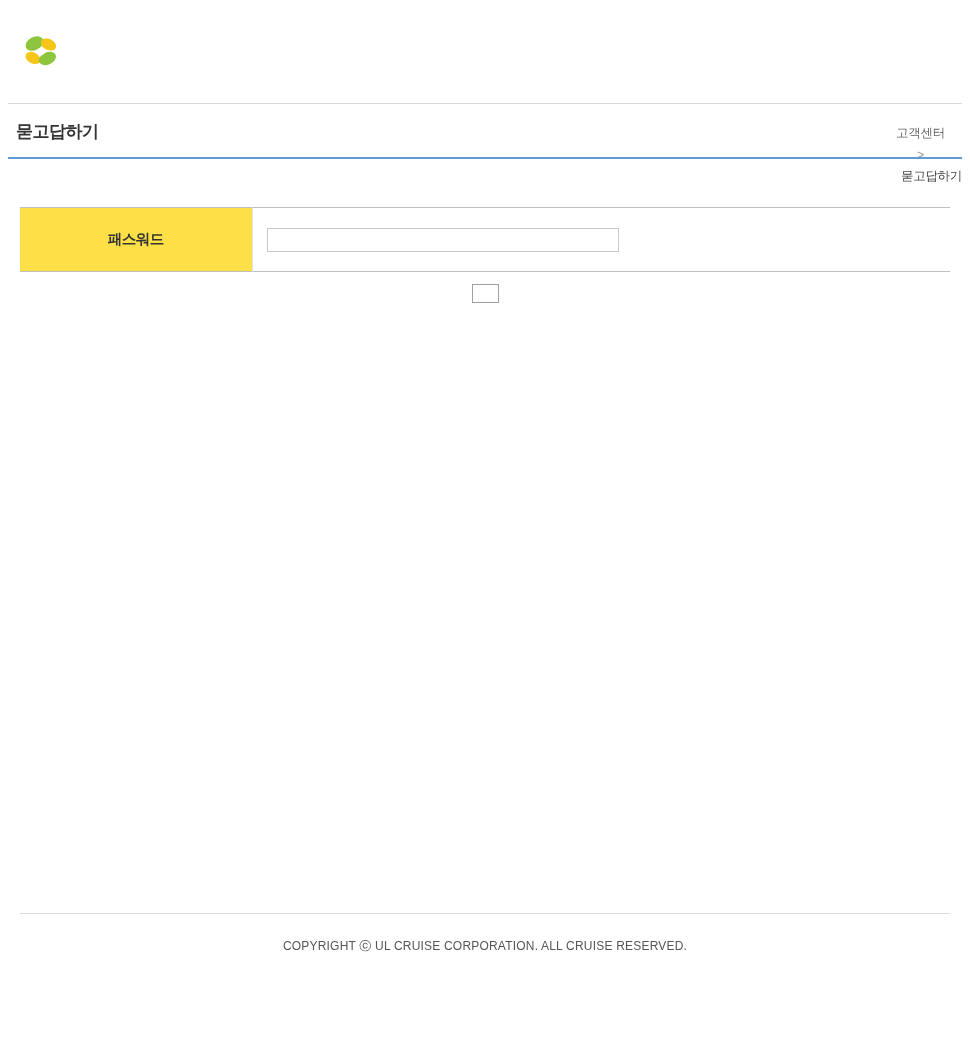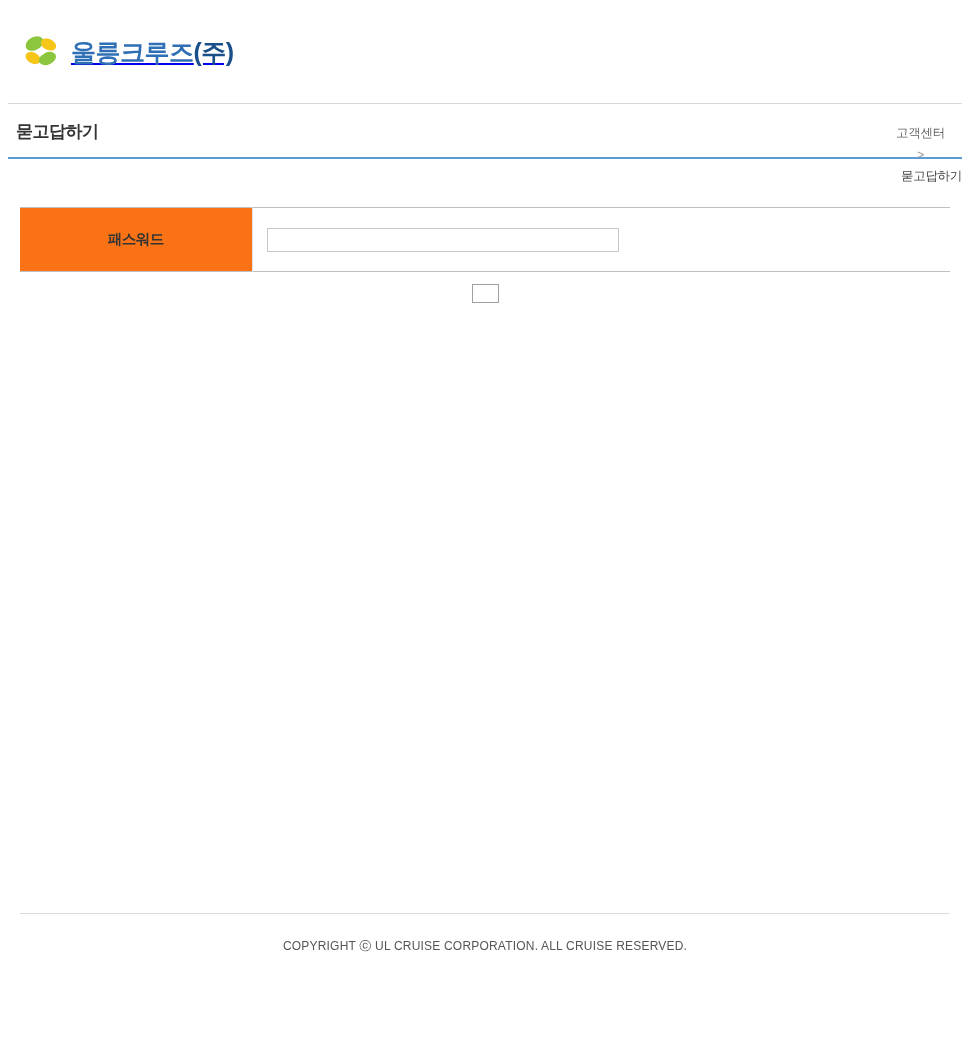--- a/index.html
+++ b/index.html
@@ -93,21 +93,21 @@
   }
   .form-table {
     width: 100%;
     border-collapse: collapse;
     border-top: 1px solid #bfbfbf;
     border-bottom: 1px solid #bfbfbf;
     table-layout: fixed;
   }
   .form-table th {
     width: 232px;
-    background: #f97316;
+    background: #fde047;
     border-right: 1px solid #e2e2e2;
     font-size: 14.5px;
     font-weight: bold;
     color: #333333;
     text-align: center;
     padding: 20px 0;
     letter-spacing: -0.5px;
     height: 64px;
     box-sizing: border-box;
   }
@@ -174,23 +174,20 @@
   <a class="logo-area" href="#">
     <span class="logo-mark">
       <svg width="40" height="40" viewBox="0 0 40 40" aria-hidden="true">
         <ellipse cx="13.5" cy="11.5" rx="9.5" ry="6.5" transform="rotate(-28 13.5 11.5)" fill="#8cc63f"></ellipse>
         <ellipse cx="27.5" cy="12.5" rx="8" ry="5.5" transform="rotate(25 27.5 12.5)" fill="#f5c518"></ellipse>
         <ellipse cx="12" cy="26" rx="8" ry="5.5" transform="rotate(28 12 26)" fill="#f5c518"></ellipse>
         <ellipse cx="26.5" cy="26.5" rx="9" ry="6" transform="rotate(-25 26.5 26.5)" fill="#8cc63f"></ellipse>
         <circle cx="20" cy="19.5" r="3.6" fill="#ffffff"></circle>
       </svg>
     </span>
-    <span class="logo-text">
-      <span class="t-blue">울릉크루즈</span><span class="t-dark">(주)</span>
-    </span>
   </a>
 </div>
 
 <div class="title-bar">
   <div class="page-title">묻고답하기</div>
   <div class="breadcrumb">
     <span>고객센터</span>
     <span class="crumb-sep">&gt;</span>
     <span class="crumb-current">묻고답하기</span>
   </div>

